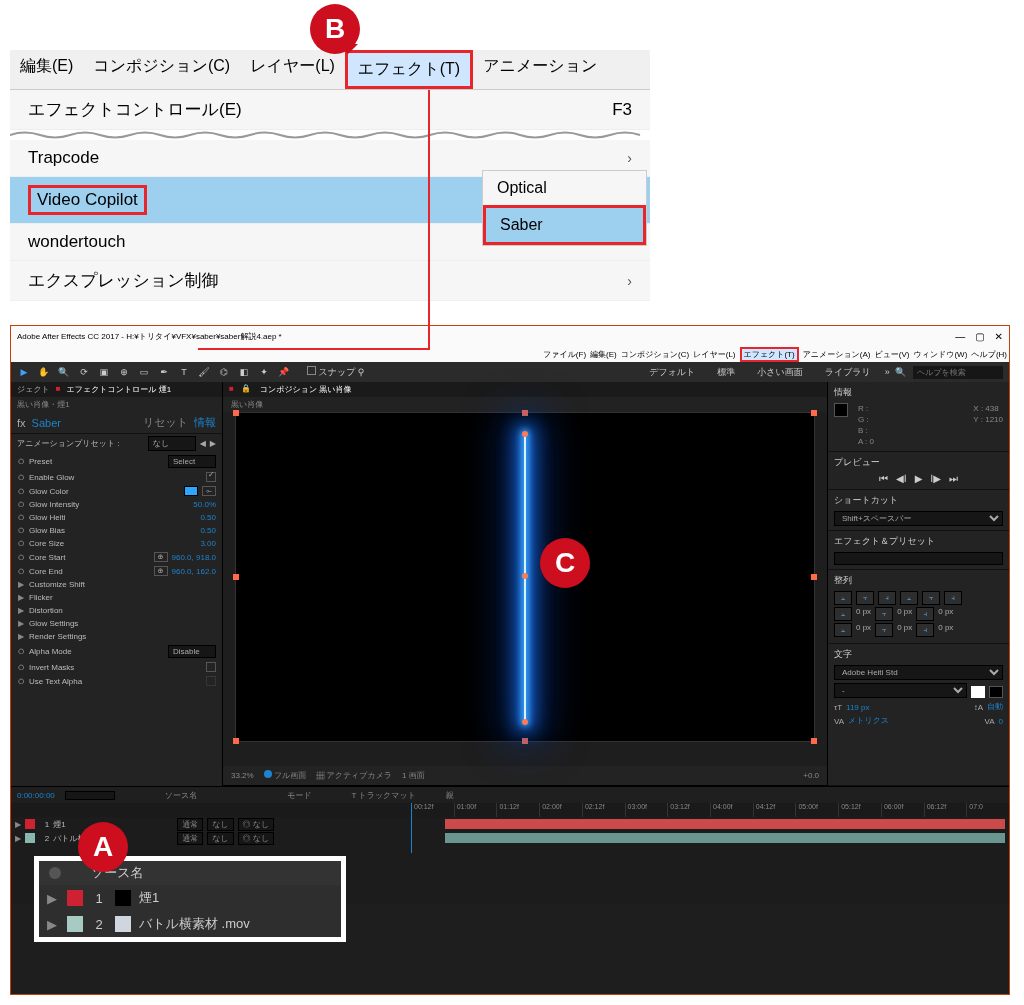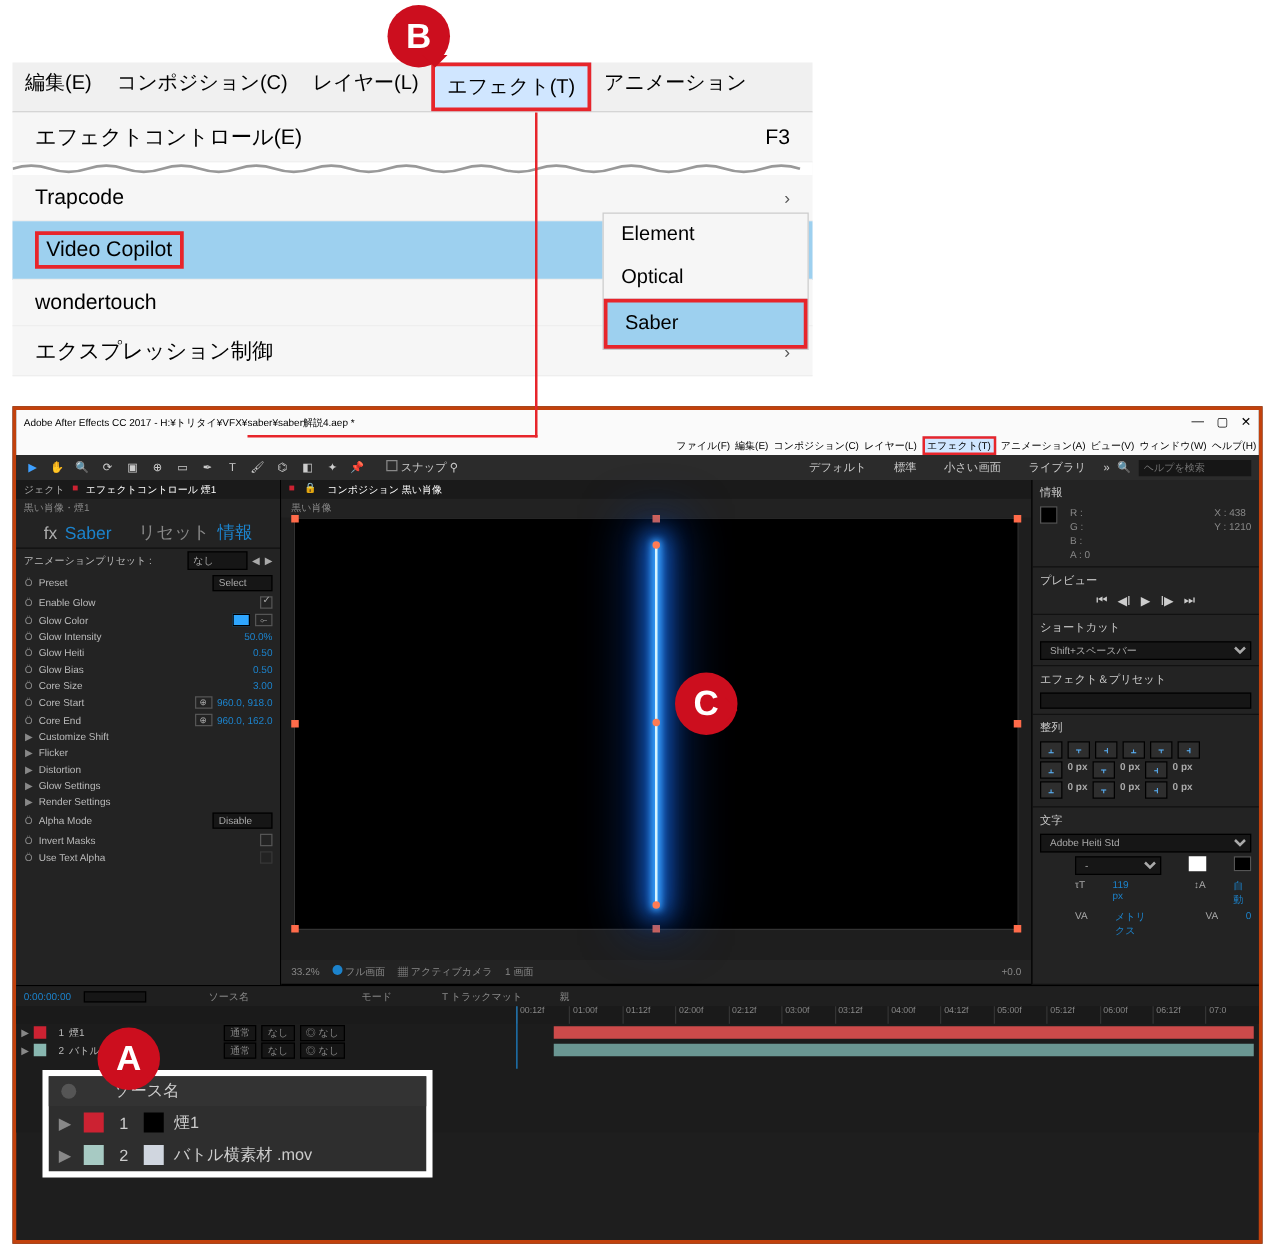--- a/index.html
+++ b/index.html
@@ -116,21 +116,21 @@
 
 
 .ae-window {
   position: absolute;
   top: 325px;
   left: 10px;
   width: 1000px;
   height: 670px;
   background: #1e1e1e;
   color: #aaa;
-  border: 3px solid #c2410c;
+  border: 1px solid #c2410c;
 }
 .ae-titlebar {
   height: 20px;
   background: #fafafa;
   color: #000;
   font-size: 8px;
   display: flex;
   align-items: center;
   padding: 0 6px;
   justify-content: space-between;
@@ -176,21 +176,21 @@
   border-right: 1px solid #000;
   display: flex;
   flex-direction: column;
 }
 .panel-left .tabs {
   display:flex; font-size:8px; padding:2px 6px; gap:6px; background:#1a1a1a;
 }
 .panel-left .tabs .tab.active { color:#fff; }
 .panel-left .crumb { font-size:8px; padding:2px 6px; color:#888; }
 .effect-hdr {
-  display:flex; align-items:center; padding:3px 22px; font-size:14px; gap:6px;
+  display:flex; align-items:center; padding:3px 6px; font-size:11px; gap:6px;
   border-bottom: 1px solid #111;
 }
 .effect-hdr .nm { flex:1; color:#1c83cc; }
 .effect-hdr .reset { color:#888; }
 .effect-hdr .rt { color:#1c83cc; }
 .param-row {
   display:flex; align-items:center; padding:2px 6px; font-size:8px; gap:4px;
 }
 .param-row .lbl { flex:1; color:#bbb; }
 .param-row .sw { width:8px; text-align:center; color:#888; }
@@ -233,23 +233,23 @@
   border-left:1px solid #000;
   display:flex; flex-direction:column;
   font-size:8px;
 }
 .panel-right .sect { padding:4px 6px; border-bottom:1px solid #111; }
 .panel-right .sect-title { color:#ccc; margin-bottom:4px; font-size:9px;}
 .panel-right .info-grid { display:flex; gap:10px; }
 .panel-right .rgba { color:#888; line-height:11px;}
 .playback { display:flex; gap:8px; justify-content:center; font-size:10px; color:#ccc;}
 .panel-right select, .panel-right input { background:#161616; border:1px solid #000; color:#aaa; font-size:8px; padding:1px 3px; width: 100%; }
-.align-row { display:flex; gap:4px; margin:2px 0;font-weight:bold;}
+.align-row { display:flex; gap:4px; margin:2px 0;}
 .align-row .ab { width:18px; height:14px; background:#2e2e2e; border:1px solid #000; display:flex; align-items:center; justify-content:center; font-size:7px; color:#5bb6ff;}
-.char-row { display:flex; gap:22px; align-items:flex-start; margin-top:3px;margin-left:28px;}
+.char-row { display:flex; gap:4px; align-items:flex-end; margin-top:3px;}
 .char-row .ic { color:#aaa; font-size:8px;}
 .char-row .vv { color:#1c83cc; font-size:8px;}
 .swatch-big { display:inline-block; width:14px; height:12px;}
 
 
 .ae-lower {
   height: 118px;
   background: #1c1c1c;
   border-top: 1px solid #000;
   position: relative;
@@ -334,21 +334,20 @@
     <div class="di">
       <span>wondertouch</span>
       <span class="ch">›</span>
     </div>
     <div class="di">
       <span>エクスプレッション制御</span>
       <span class="ch">›</span>
     </div>
   </div>
   <div class="submenu-zoom">
-    <div class="si">Element</div>
     <div class="si">Optical</div>
     <div class="si hl boxed">Saber</div>
   </div>
 </div>
 
 <div class="ae-window">
   <div class="ae-titlebar">
     <span>Adobe After Effects CC 2017 - H:¥トリタイ¥VFX¥saber¥saber解説4.aep *</span>
     <span class="wn-controls">
       <span>—</span>

